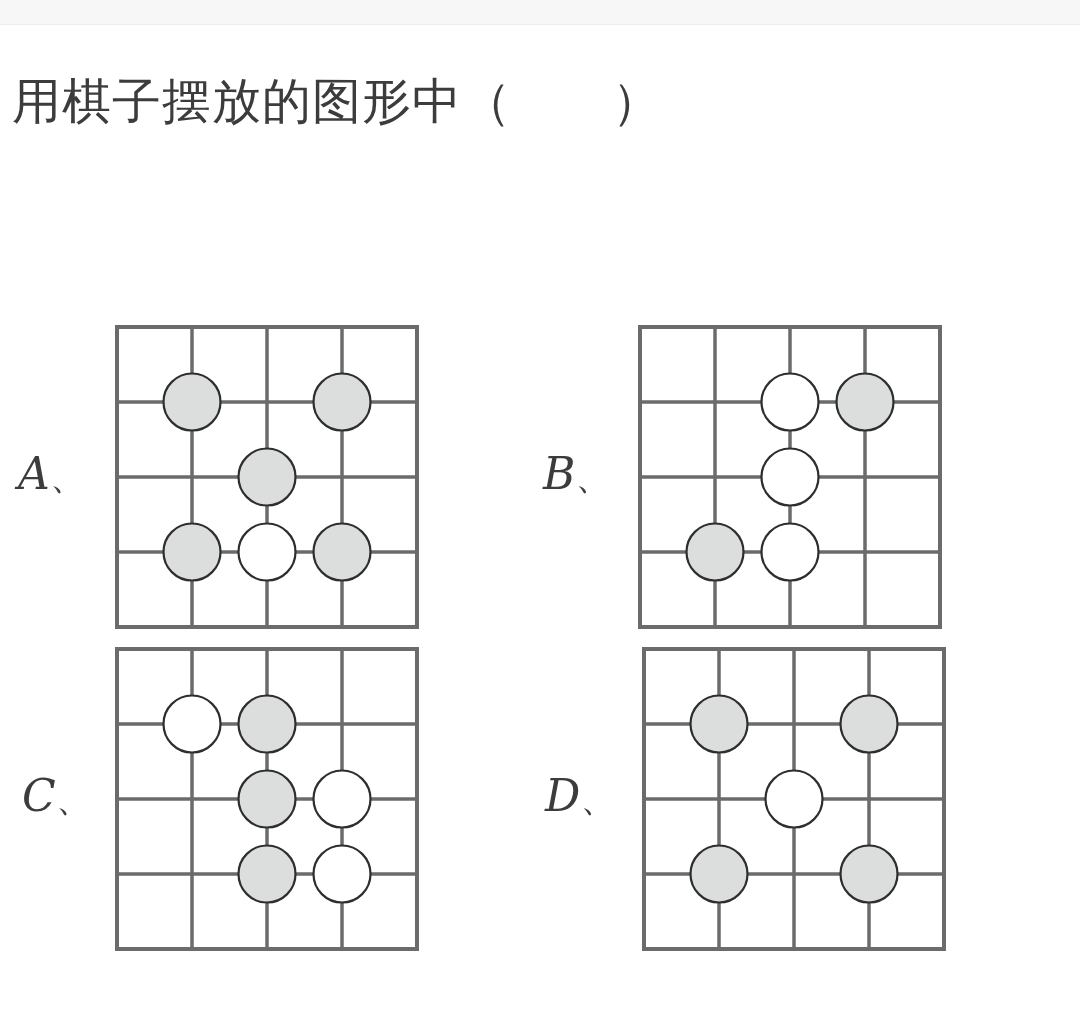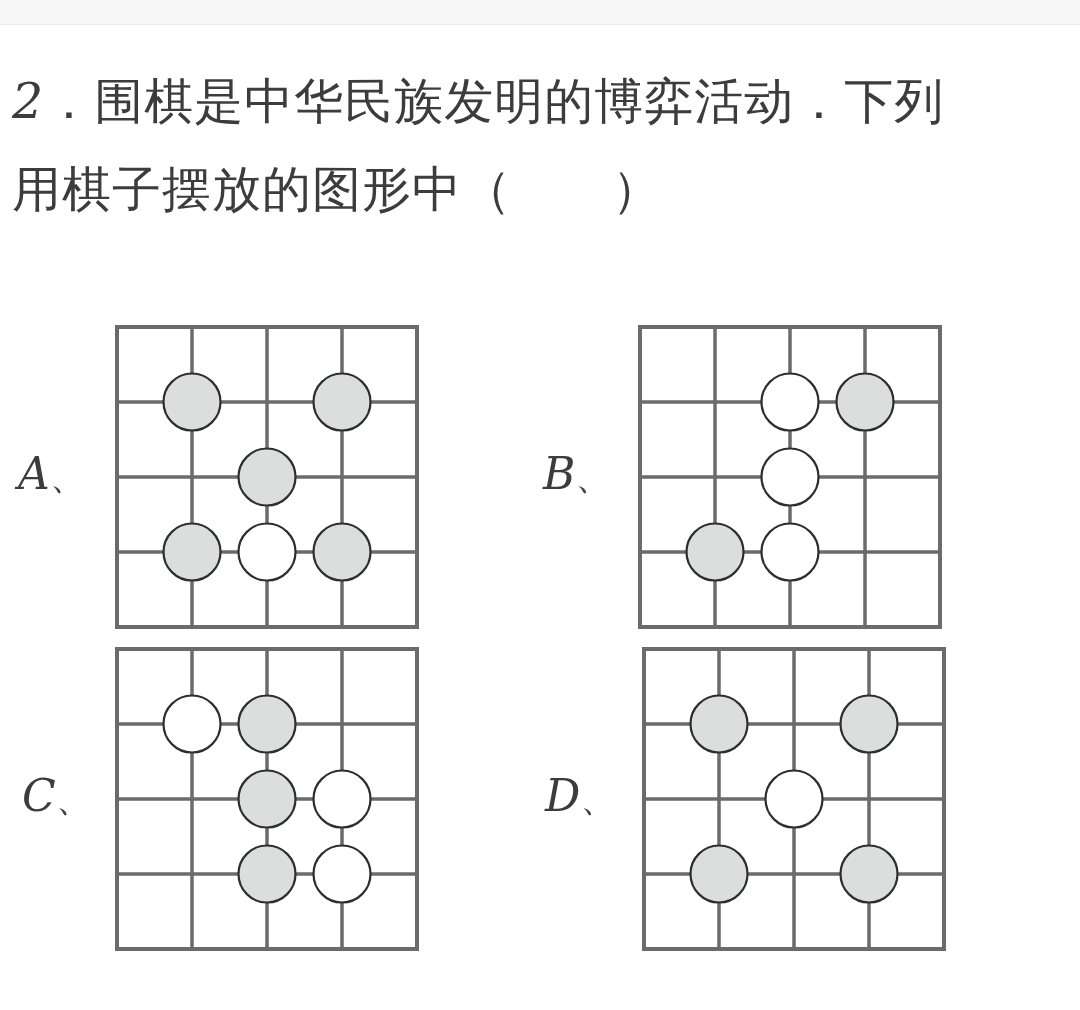--- a/index.html
+++ b/index.html
@@ -24,21 +24,20 @@
     .opt-label .sep { font-style: normal; font-family: "DejaVu Sans", sans-serif; font-size: 36px; }
     .board { position: absolute; width: 304px; height: 304px; }
     .board svg { display: block; }
   </style>
 </head>
 <body>
 
 <div class="top-bar"></div>
 
 <div class="question">
-  <span class="q-line"><span class="q-num">2</span><span>．围棋是中华民族发明的博弈活动．下列</span></span>
   <span class="q-line">用棋子摆放的图形中（　　）</span>
 </div>
 
 <div class="opt-label" style="left:18px; top:448px;">
   <span>A</span><span class="sep">、</span>
 </div>
 <div class="board" id="board-0" style="left:115px; top:325px;">
     <svg width="304" height="304">
       <line x1="2" x2="302" y1="2" y2="2" stroke="#6b6b6b" stroke-width="4" stroke-linecap="square"></line>
       <line y1="2" y2="302" x1="2" x2="2" stroke="#6b6b6b" stroke-width="4" stroke-linecap="square"></line>

